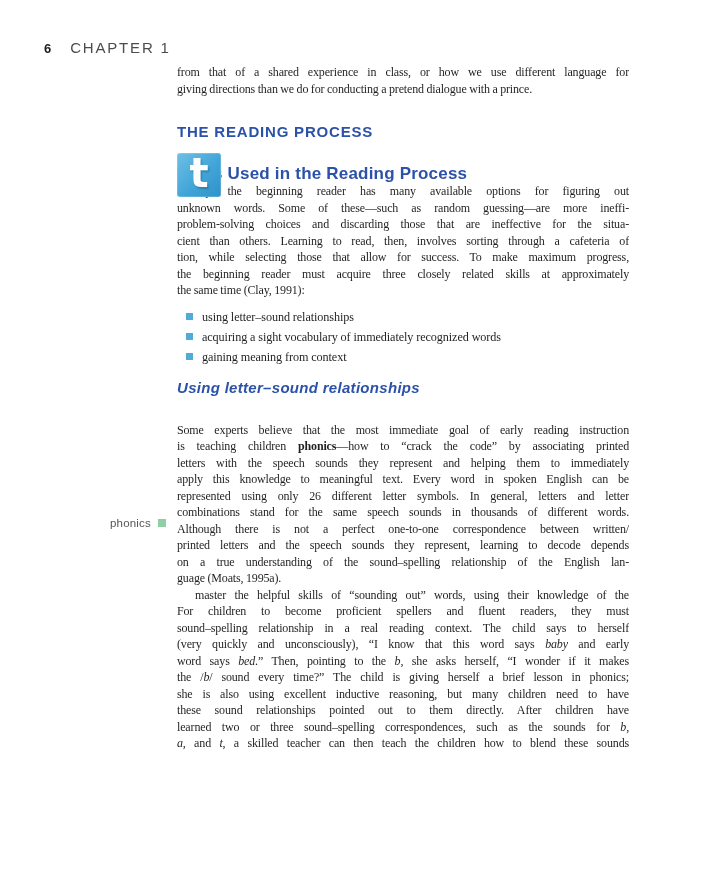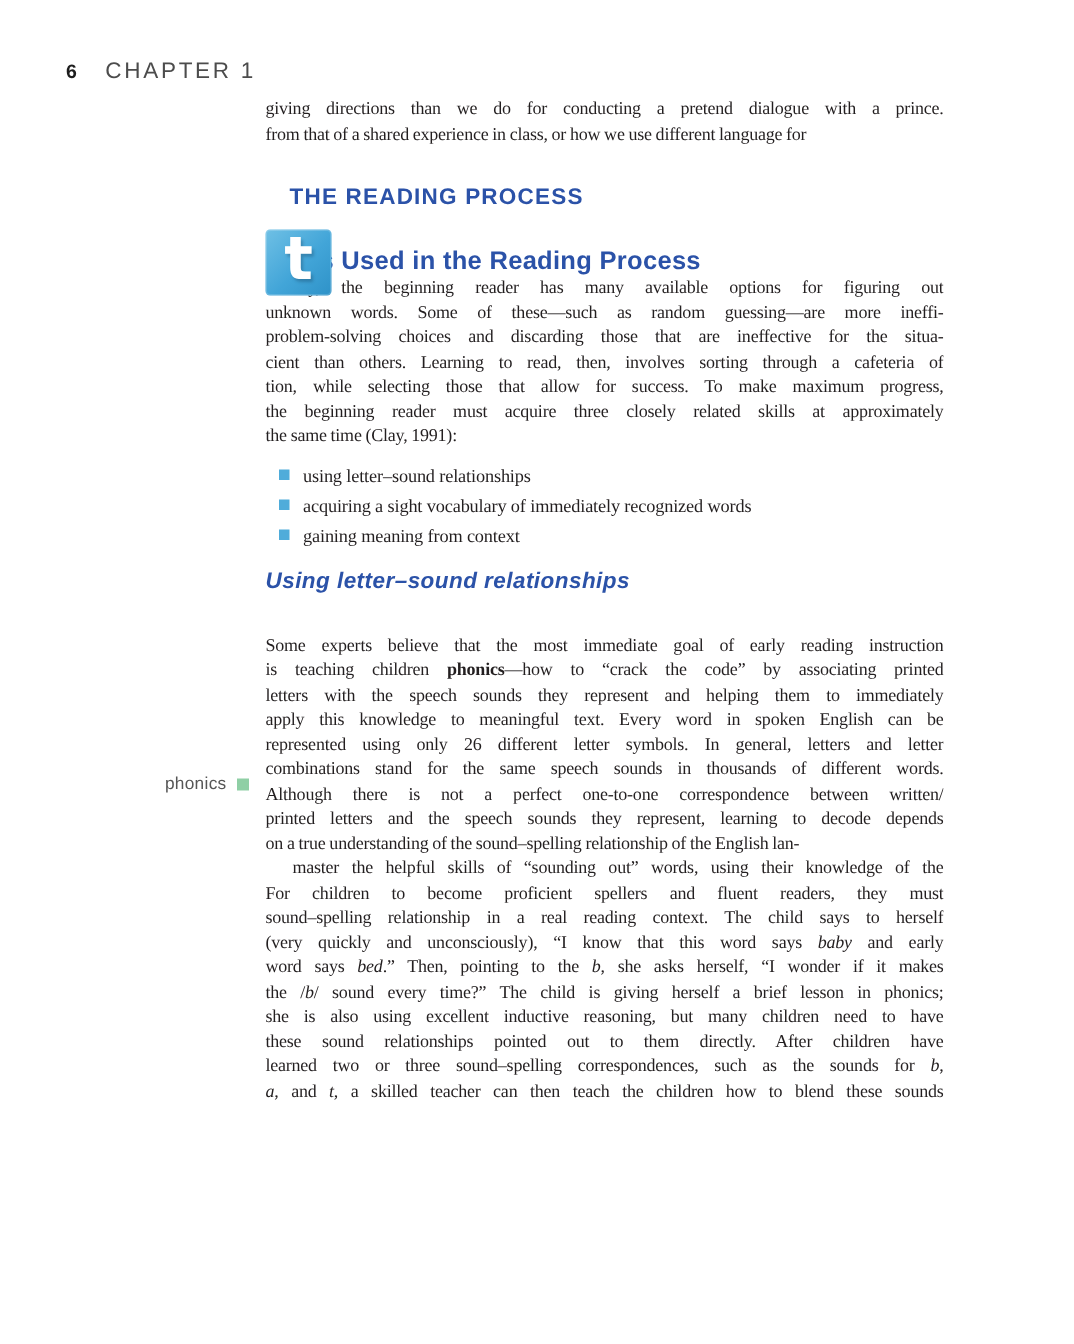--- a/index.html
+++ b/index.html
@@ -37,21 +37,21 @@
     font-size:12px; line-height:16.5px;
     letter-spacing:-0.15px; word-spacing:-0.3px;
   }
   .line { text-align:justify; text-align-last:justify; height:16.5px; overflow:hidden; }
   .para:not(.continues) .line:last-child { text-align-last:left; }
   .it { font-style:italic; }
   .bd { font-weight:bold; }
   .indent-first .line:first-child { text-indent:18px; }
 
   .h-main {
-    margin:27px 0 0 16px;
+    margin:27px 0 0 0;
     font-family:"Liberation Sans","DejaVu Sans",sans-serif;
     font-size:15px; line-height:16px; font-weight:bold;
     letter-spacing:0.8px; color:var(--heading-blue,#2b52a8);
   }
   .h-sub {
     margin:24px 0 0 0;
     font-family:"Liberation Sans","DejaVu Sans",sans-serif;
     font-size:17px; line-height:19px; font-weight:bold;
     letter-spacing:0.2px; color:var(--heading-blue,#2b52a8);
   }
@@ -94,22 +94,22 @@
   </div>
 
   <div class="margin-note">
     <span>phonics</span>
     <span class="margin-square"></span>
   </div>
 
   <main class="column">
 
     <div class="para">
+        <div class="line"><span>from that of a shared experience in class, or how we use different language for</span></div>
         <div class="line"><span>giving directions than we do for conducting a pretend dialogue with a prince.</span></div>
-        <div class="line"><span>from that of a shared experience in class, or how we use different language for</span></div>
       </div>
 
     <h2 class="h-main">THE READING PROCESS</h2>
 
     <div class="para dropcap-para">
       <span class="dropcap-box">
           <span class="dropcap-letter">t</span>
         </span>
 
     </div>
@@ -146,20 +146,21 @@
     <div class="para" style="margin-top:26px">
         <div class="line"><span>Some experts believe that the most immediate goal of early reading instruction</span></div>
         <div class="line"><span>is teaching children </span><span class="bd">phonics</span><span>—how to “crack the code” by associating printed</span></div>
         <div class="line"><span>letters with the speech sounds they represent and helping them to immediately</span></div>
         <div class="line"><span>apply this knowledge to meaningful text. Every word in spoken English can be</span></div>
         <div class="line"><span>represented using only 26 different letter symbols. In general, letters and letter</span></div>
         <div class="line"><span>combinations stand for the same speech sounds in thousands of different words.</span></div>
         <div class="line"><span>Although there is not a perfect one-to-one correspondence between written/</span></div>
         <div class="line"><span>printed letters and the speech sounds they represent, learning to decode depends</span></div>
         <div class="line"><span>on a true understanding of the sound–spelling relationship of the English lan-</span></div>
+        <div class="line"><span>guage (Moats, 1995a).</span></div>
       </div>
 
     <div class="para indent-first continues">
         <div class="line"><span>master the helpful skills of “sounding out” words, using their knowledge of the</span></div>
         <div class="line"><span>For children to become proficient spellers and fluent readers, they must</span></div>
         <div class="line"><span>sound–spelling relationship in a real reading context. The child says to herself</span></div>
         <div class="line"><span>(very quickly and unconsciously), “I know that this word says </span><span class="it">baby</span><span> and early</span></div>
         <div class="line"><span>word says </span><span class="it">bed</span><span>.” Then, pointing to the </span><span class="it">b</span><span>, she asks herself, “I wonder if it makes</span></div>
         <div class="line"><span>the /</span><span class="it">b</span><span>/ sound every time?” The child is giving herself a brief lesson in phonics;</span></div>
         <div class="line"><span>she is also using excellent inductive reasoning, but many children need to have</span></div>

